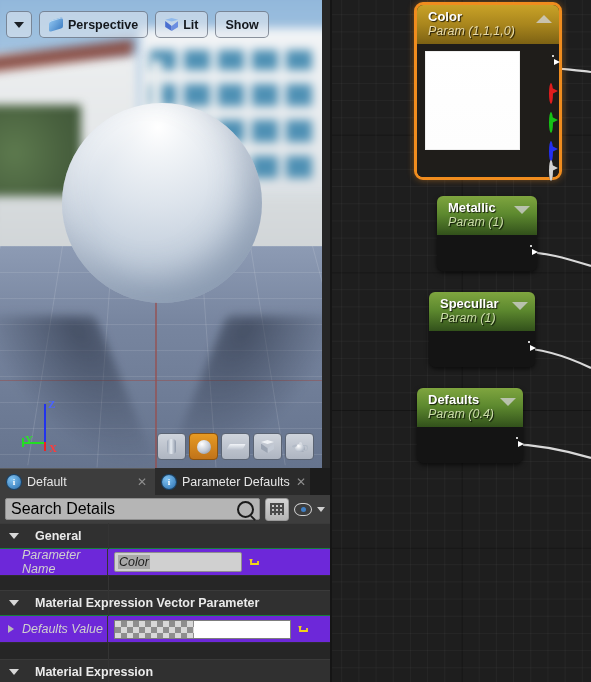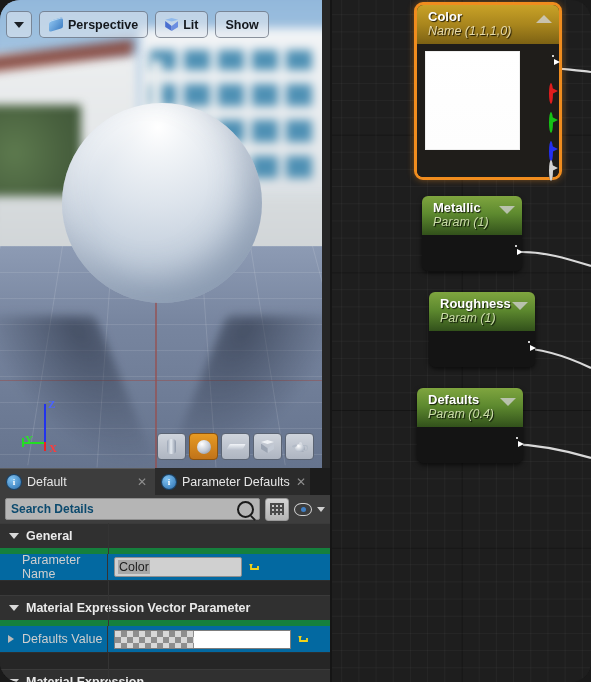--- a/index.html
+++ b/index.html
@@ -1,19 +1,19 @@
 <!DOCTYPE html>
 <html><head>
 <meta charset="utf-8">
 <style>
   html,body{margin:0;padding:0;background:#1a1a1a;}
   body{width:591px;height:682px;overflow:hidden;
        font-family:"Liberation Sans",sans-serif;
        -webkit-font-smoothing:antialiased;}
-  #app{position:relative;width:591px;height:682px;overflow:hidden;background:#1e1e1e;border-radius:20px;}
+  #app{position:relative;width:591px;height:682px;overflow:hidden;background:#1e1e1e;}
 
   
   #left{position:absolute;left:0;top:0;width:330px;height:682px;background:#262626;overflow:hidden;}
 
   
   #viewport{position:absolute;left:0;top:0;width:322px;height:468px;overflow:hidden;background:#6b7d99;}
 
   
   .bd{position:absolute;filter:blur(5px);}
   #sky{left:-10px;top:-10px;width:350px;height:300px;
@@ -119,43 +119,43 @@
   .tab .x{color:#8f8f8f;font-size:12px;margin-left:2px;}
   .ico-info{width:14px;height:14px;border-radius:50%;
        background:radial-gradient(circle at 35% 30%,#7fc2f2,#2a6fb0);
        color:#fff;font-size:9px;font-weight:bold;line-height:14px;text-align:center;
        font-family:"Liberation Serif",serif;box-shadow:0 0 0 1px #17456e;}
   .ico-info::after{content:"";position:absolute;}
 
   #searchrow{height:28px;background:#3d3d3d;display:flex;align-items:center;padding:0 5px;gap:5px;}
   #searchbox{flex:1;height:20px;background:#b5b5b5;border:1px solid #8e8e8e;border-radius:2px;
        display:flex;align-items:center;padding:0 5px;}
-  #searchbox .ph{flex:1;color:#0c4a6e;font-size:12px;font-weight:bold;}
+  #searchbox .ph{flex:1;color:#000000;font-size:16px;}
   .ico-mag{width:13px;height:13px;border:2px solid #1a1a1a;border-radius:50%;position:relative;}
   .ico-mag::after{content:"";position:absolute;right:-4px;bottom:-3px;width:6px;height:2px;
        background:#1a1a1a;transform:rotate(45deg);}
   .btn-cols{width:22px;height:21px;border:1px solid #9a9a9a;border-radius:3px;
        background:linear-gradient(180deg,#d4d4d4,#b4b4b4);display:flex;align-items:center;justify-content:center;}
   .grid-glyph{width:14px;height:12px;
        background:repeating-linear-gradient(90deg,#4a4a4a 0 2px,transparent 2px 4px),
                   repeating-linear-gradient(180deg,#4a4a4a 0 2px,transparent 2px 4px);}
   .ico-eye{width:16px;height:11px;border-radius:50%/60%;border:1.6px solid #d2d2d2;
        display:flex;align-items:center;justify-content:center;}
   .ico-eye i{width:5px;height:5px;border-radius:50%;background:#3f7fc4;}
   .caret-sm{width:0;height:0;border-left:4px solid transparent;border-right:4px solid transparent;
        border-top:5px solid #cfcfcf;}
 
   #proplist{position:relative;background:#262626;}
-  .cat{height:24px;background:#303030;border-top:1px solid #3a3a3a;border-bottom:6px solid #15803d;
-       display:flex;align-items:center;gap:7px;padding-left:9px;}
+  .cat{height:24px;background:#303030;border-top:1px solid #3a3a3a;border-bottom:1px solid #15803d;
+       display:flex;align-items:center;gap:16px;padding-left:9px;}
   .cat .tri{width:0;height:0;border-left:5px solid transparent;border-right:5px solid transparent;
        border-top:6px solid #d8d8d8;}
   .cat .txt{color:#eaeaea;font-size:12.5px;font-weight:bold;}
-  .prow{height:26px;display:flex;align-items:center;background:#0369a1;
-       border-bottom:1px solid #2e2e2e;position:relative;}
+  .prow{height:26px;display:flex;align-items:center;background:#6d28d9;
+       border-bottom:1px solid #2e2e2e;position:relative;font-style:italic;}
   .prow .name{width:108px;box-sizing:border-box;padding-left:22px;color:#cfcfcf;font-size:12.5px;
        border-right:1px solid #343434;height:100%;display:flex;align-items:center;}
   .prow .val{flex:1;display:flex;align-items:center;padding:0 8px 0 6px;gap:6px;height:100%;}
   .tri-r{position:absolute;left:8px;width:0;height:0;border-top:4.5px solid transparent;
        border-bottom:4.5px solid transparent;border-left:6px solid #b9b9b9;}
   .txtfield{flex:1;height:18px;background:#d0d0d0;border:1px solid #8f8f8f;border-radius:2px;
        display:flex;align-items:center;padding:0 3px;max-width:120px;}
   .txtfield .sel{background:#a8a8a8;color:#1d1d1d;font-size:12.5px;padding:0 1px;}
   .swatch{flex:1;height:17px;border:1px solid #7d7d7d;display:flex;max-width:175px;}
   .swatch .alpha{width:45%;
@@ -208,21 +208,21 @@
   .pin.ring-b{border:2.5px solid #2430ef;background:#1f1d1a;}
   .pin.ring-w{border:2.5px solid #d2d2d2;background:#1f1d1a;}
   .pin .arrow{position:absolute;right:-7px;top:3px;width:0;height:0;
        border-top:3.5px solid transparent;border-bottom:3.5px solid transparent;}
 
   
   .gnode .hdr{background:linear-gradient(180deg,#7fa53f 0%,#5e8a2f 45%,#32511b 100%);}
   .gnode .sub{color:#c9dba7;}
   .gnode .body{background:#141414;height:36px;border-radius:0 0 6px 6px;}
   .gnode .tri-collapse{border-top:8px solid #cfcfcf;opacity:.78;}
-  #node-metallic{left:92px;top:196px;width:100px;}
+  #node-metallic{left:107px;top:196px;width:100px;}
   #node-specular{left:99px;top:292px;width:106px;}
   #node-roughness{left:87px;top:388px;width:106px;}
 
   #wires{position:absolute;left:0;top:0;width:261px;height:682px;pointer-events:none;}
 </style>
 </head>
 <body>
 
 <div id="app">
 
@@ -421,21 +421,21 @@
     <svg id="wires">
       <path d="M141,63 C175,62 205,66 261,72" fill="none" stroke="#d9d9d9" stroke-width="2.2"></path>
       <path d="M192,252 C215,252 235,258 261,266" fill="none" stroke="#d9d9d9" stroke-width="2.2"></path>
       <path d="M186,348 C212,348 236,356 261,368" fill="none" stroke="#d9d9d9" stroke-width="2.2"></path>
       <path d="M174,444 C205,444 235,450 261,458" fill="none" stroke="#d9d9d9" stroke-width="2.2"></path>
     </svg>
 
     <div class="node" id="node-color">
       <div class="hdr">
         <div class="title">Color</div>
-        <div class="sub">Name (1,1,1,0)</div>
+        <div class="sub">Param (1,1,1,0)</div>
         <span class="tri-collapse" style="border-bottom:8px solid #cfcfcf;border-top:none;opacity:.8"></span>
       </div>
       <div class="body">
         <div id="colorprev"></div>
         <span class="pincol" style="top:12px">
           <span class="pin filled-w"><span class="arrow" style="border-left:6px solid #ffffff"></span></span></span>
         <span class="pincol" style="top:41px">
           <span class="pin ring-r"><span class="arrow" style="border-left:6px solid #e01d1d"></span></span></span>
         <span class="pincol" style="top:70px">
           <span class="pin ring-g"><span class="arrow" style="border-left:6px solid #16c216"></span></span></span>
@@ -453,21 +453,21 @@
         <span class="tri-collapse"></span>
       </div>
       <div class="body">
         <span class="pincol" style="top:11px">
           <span class="pin filled-w"><span class="arrow" style="border-left:6px solid #ffffff"></span></span></span>
       </div>
     </div>
 
     <div class="node gnode" id="node-specular">
       <div class="hdr">
-        <div class="title">Roughness</div>
+        <div class="title">Specullar</div>
         <div class="sub">Param (1)</div>
         <span class="tri-collapse"></span>
       </div>
       <div class="body">
         <span class="pincol" style="top:11px">
           <span class="pin filled-w"><span class="arrow" style="border-left:6px solid #ffffff"></span></span></span>
       </div>
     </div>
 
     <div class="node gnode" id="node-roughness">

